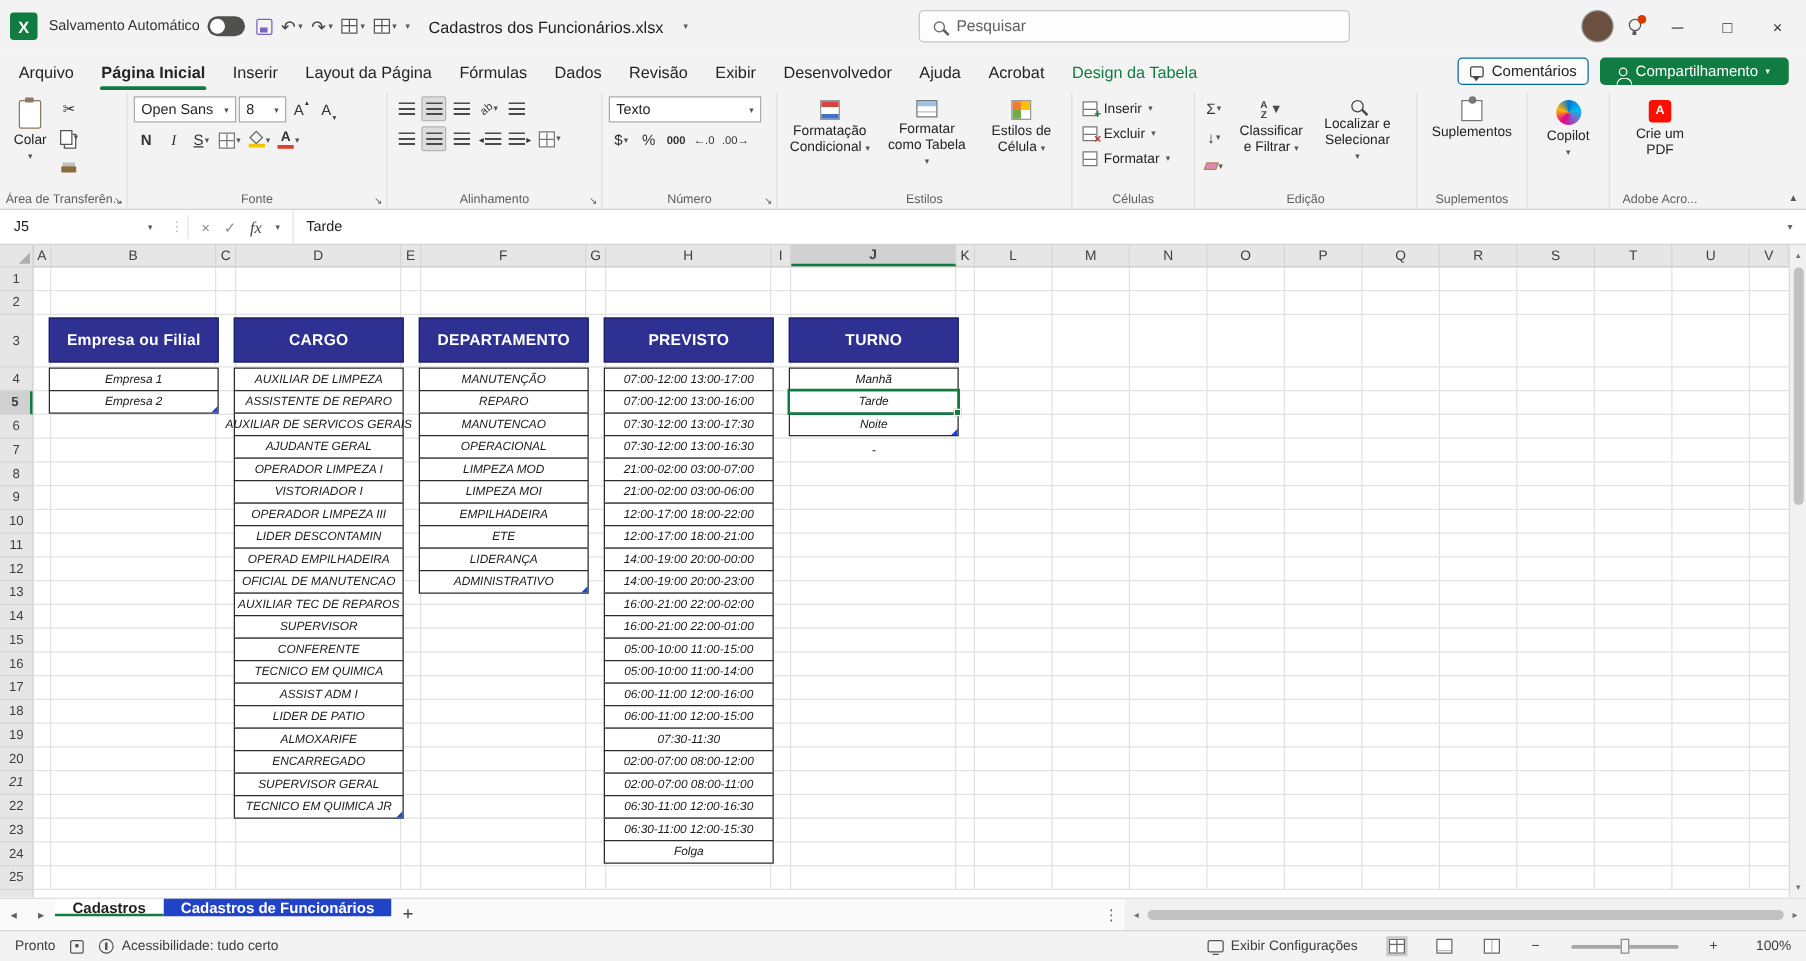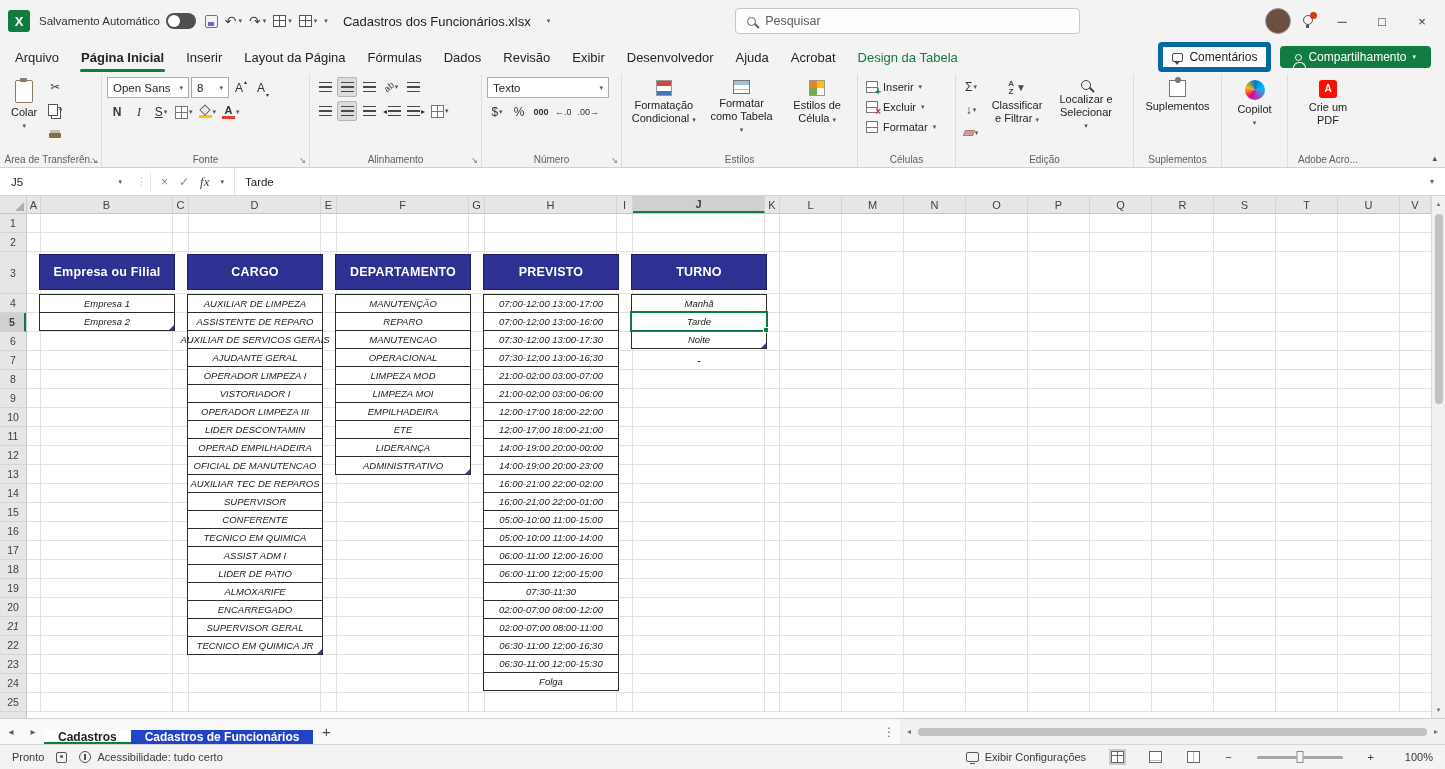--- a/index.html
+++ b/index.html
@@ -34,21 +34,21 @@
   .red-dot { position:absolute; right:0; top:-1px; width:7px; height:7px; border-radius:50%; background:#d83b01; }
   .winbtn { width:30px; height:30px; display:flex; align-items:center; justify-content:center; font-size:13px; color:#333; }
 
   
   .tabrow { height:30px; background:#f3f3f3; display:flex; align-items:center; padding:0 4px; font-size:13px; color:#252423; flex-shrink:0; }
   .rtab { padding:5px 11px; position:relative; white-space:nowrap; }
   .rtab.active { font-weight:bold; }
   .rtab.active::after { content:''; position:absolute; left:10px; right:10px; bottom:-2px; height:3px; background:#107C41; border-radius:2px; }
   .rtab.contextual { color:#107C41; }
   .tabrow-right { margin-left:auto; display:flex; align-items:center; gap:9px; padding-right:10px; }
-  .comments-btn { display:flex; align-items:center; gap:6px; border:5px solid #0369a1; border-radius:4px; background:#fbfbfb; padding:3px 9px; font-size:12px; }
+  .comments-btn { display:flex; align-items:center; gap:6px; border:1px solid #0369a1; border-radius:4px; background:#fbfbfb; padding:3px 9px; font-size:12px; }
   .bubble { width:11px; height:9px; border:1.4px solid #444; border-radius:2px; position:relative; }
   .bubble::after { content:''; position:absolute; left:1px; bottom:-4px; border-left:3px solid transparent; border-right:3px solid transparent; border-top:4px solid #444; }
   .share-btn { display:flex; align-items:center; gap:6px; background:#107C41; color:#fff; border-radius:4px; padding:4px 15px; font-size:12px; }
   .person { width:7px; height:7px; border:1.3px solid #fff; border-radius:50%; position:relative; }
   .person::after { content:''; position:absolute; left:-3px; top:7px; width:11px; height:5px; border:1.3px solid #fff; border-bottom:none; border-radius:6px 6px 0 0; }
 
   
   .ribbon { height:96px; background:#f3f3f3; border-bottom:1px solid #d1d1d1; display:flex; padding:2px 2px 0; position:relative; flex-shrink:0; overflow:hidden; }
   .rgroup { position:relative; display:flex; flex-direction:column; padding:3px 5px 16px; border-right:1px solid #dedede; flex-shrink:0; }
   .glabel { position:absolute; bottom:2px; left:0; right:0; text-align:center; font-size:10px; color:#605e5c; white-space:nowrap; overflow:hidden; }
@@ -665,21 +665,21 @@
       <span class="vs-btn">▴</span>
       <span class="vs-thumb"></span>
       <span style="flex:1"></span>
       <span class="vs-btn">▾</span>
     </div>
   </div>
 
   <div class="sheettabs">
     <span class="stnav">◂</span>
     <span class="stnav">▸</span>
-    <div style="display:flex;align-items:flex-end">
+    <div style="display:flex;align-items:flex-start">
         <div class="stab active">Cadastros</div>
         <div class="stab colored" style="background: rgb(33, 67, 200);">Cadastros de Funcionários</div>
       </div>
     <span class="addsheet">+</span>
     <span class="spacer"></span>
     <span class="st-dots">⋮</span>
     <div class="hscroll">
       <span class="hs-btn">◂</span>
       <span class="hs-thumb"></span>
       <span class="hs-btn">▸</span>

